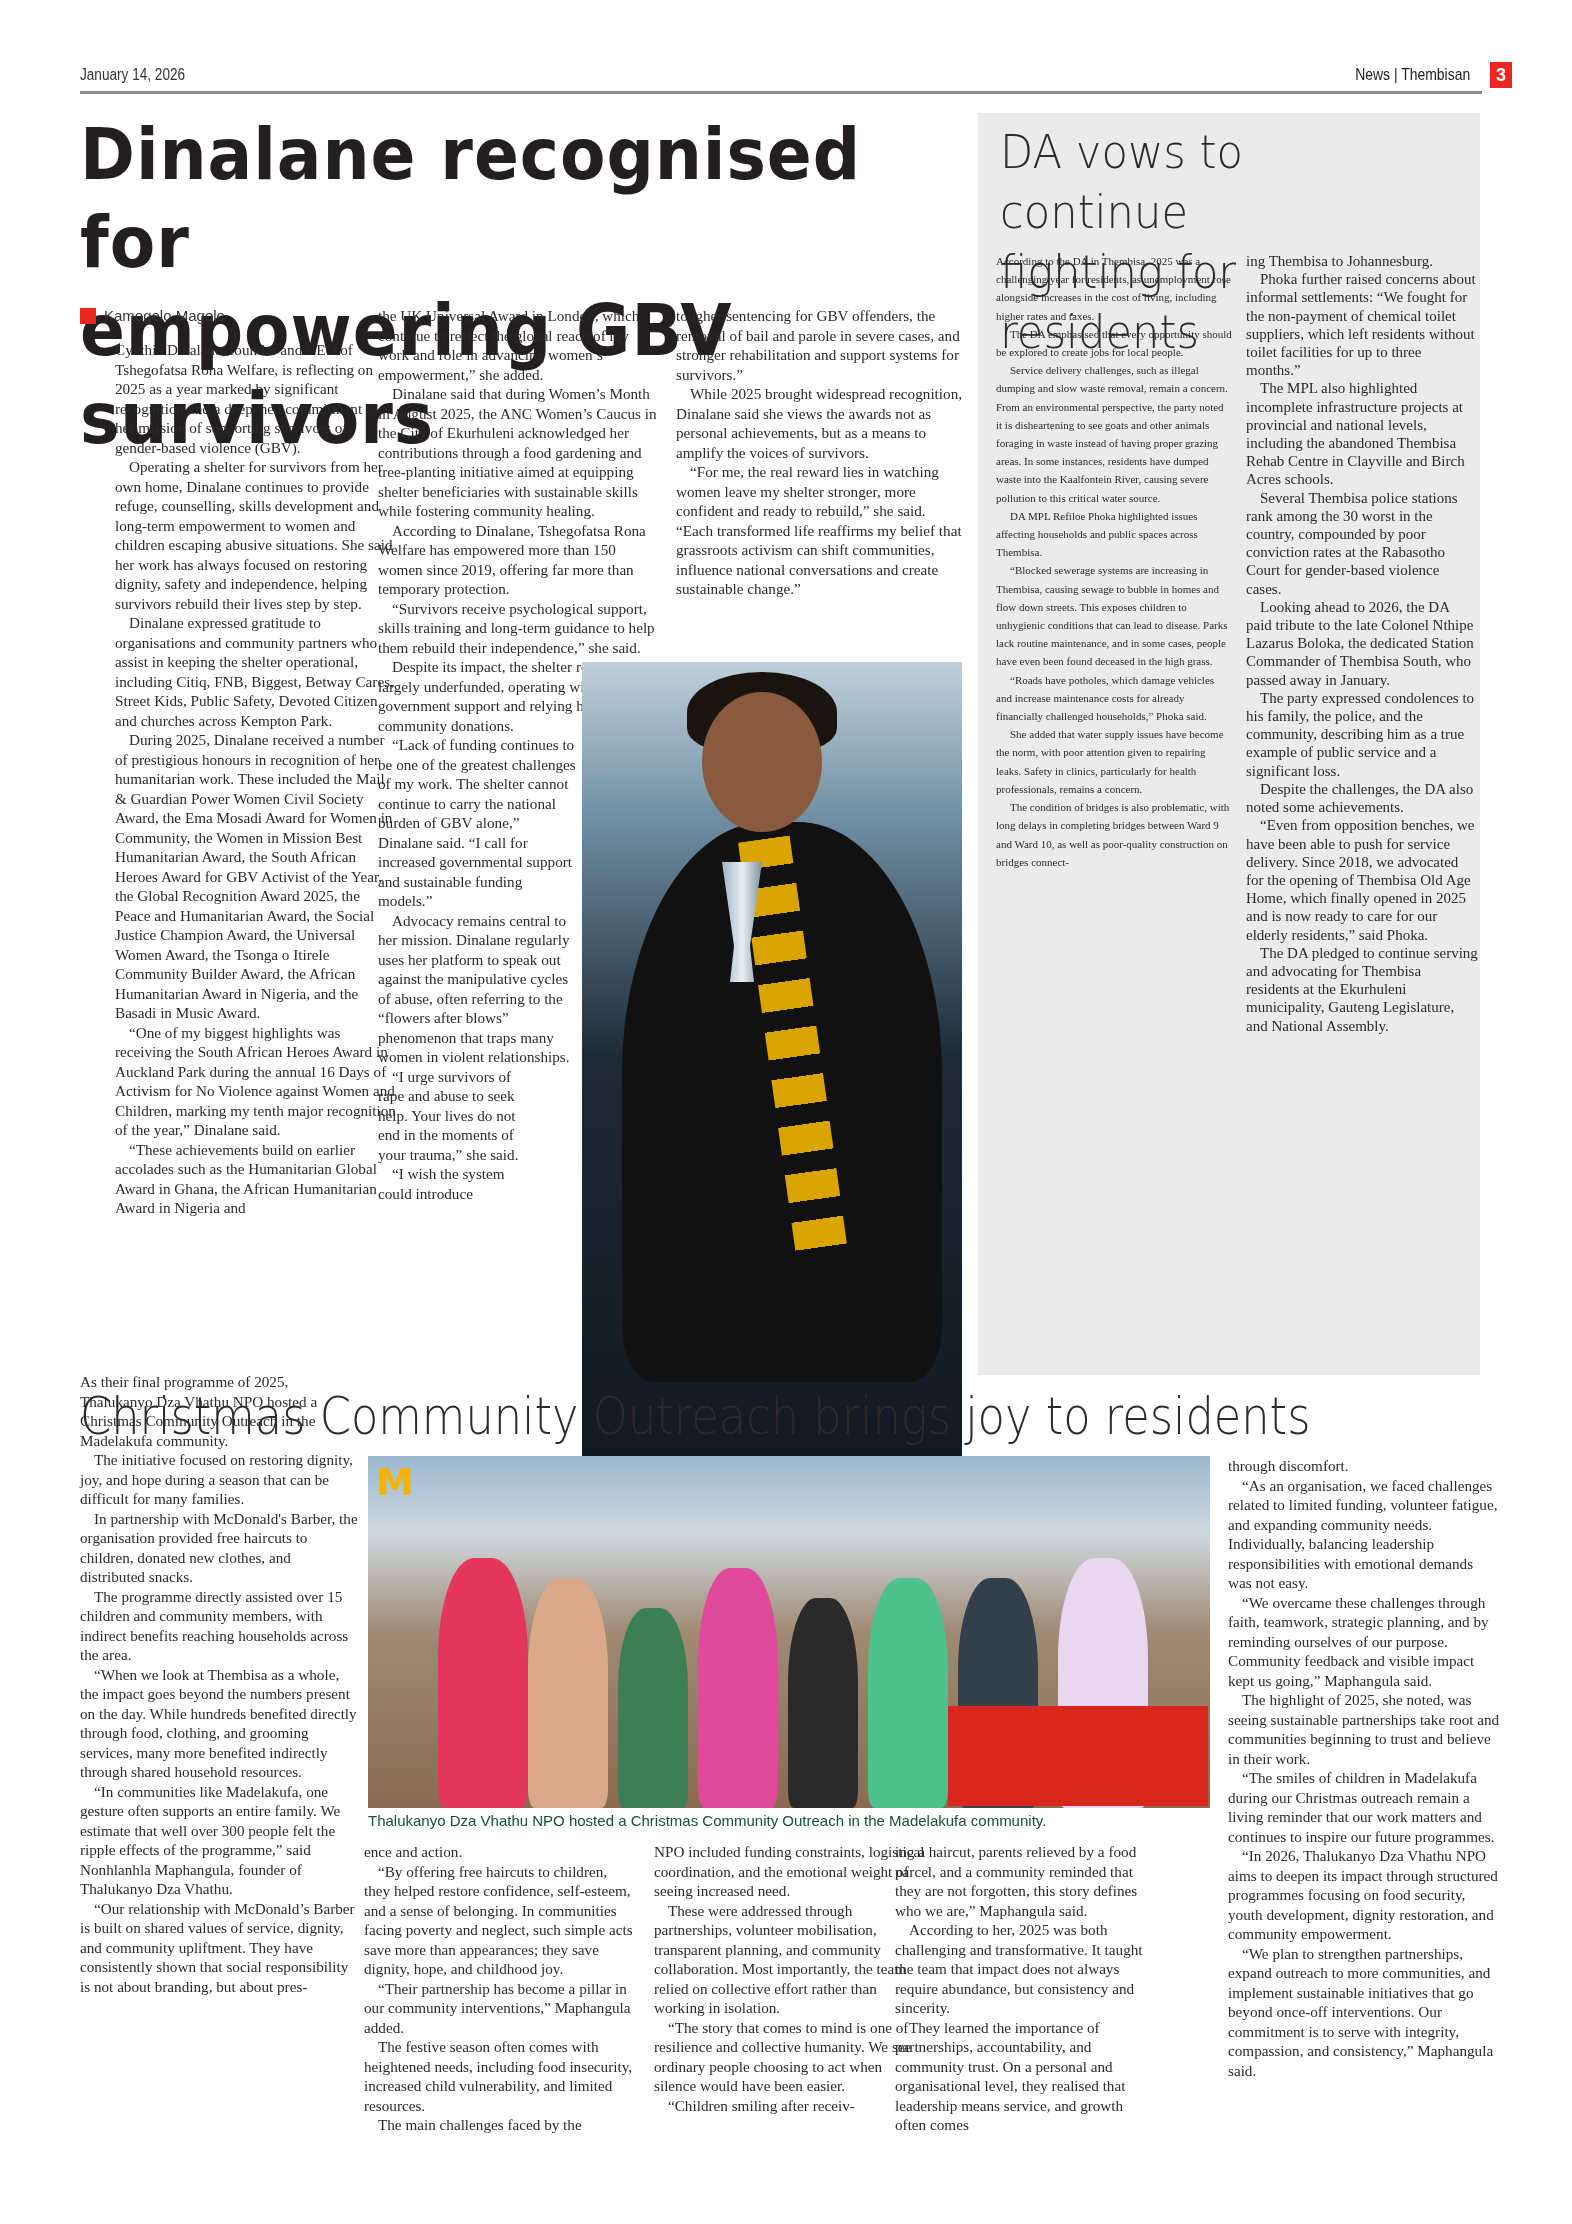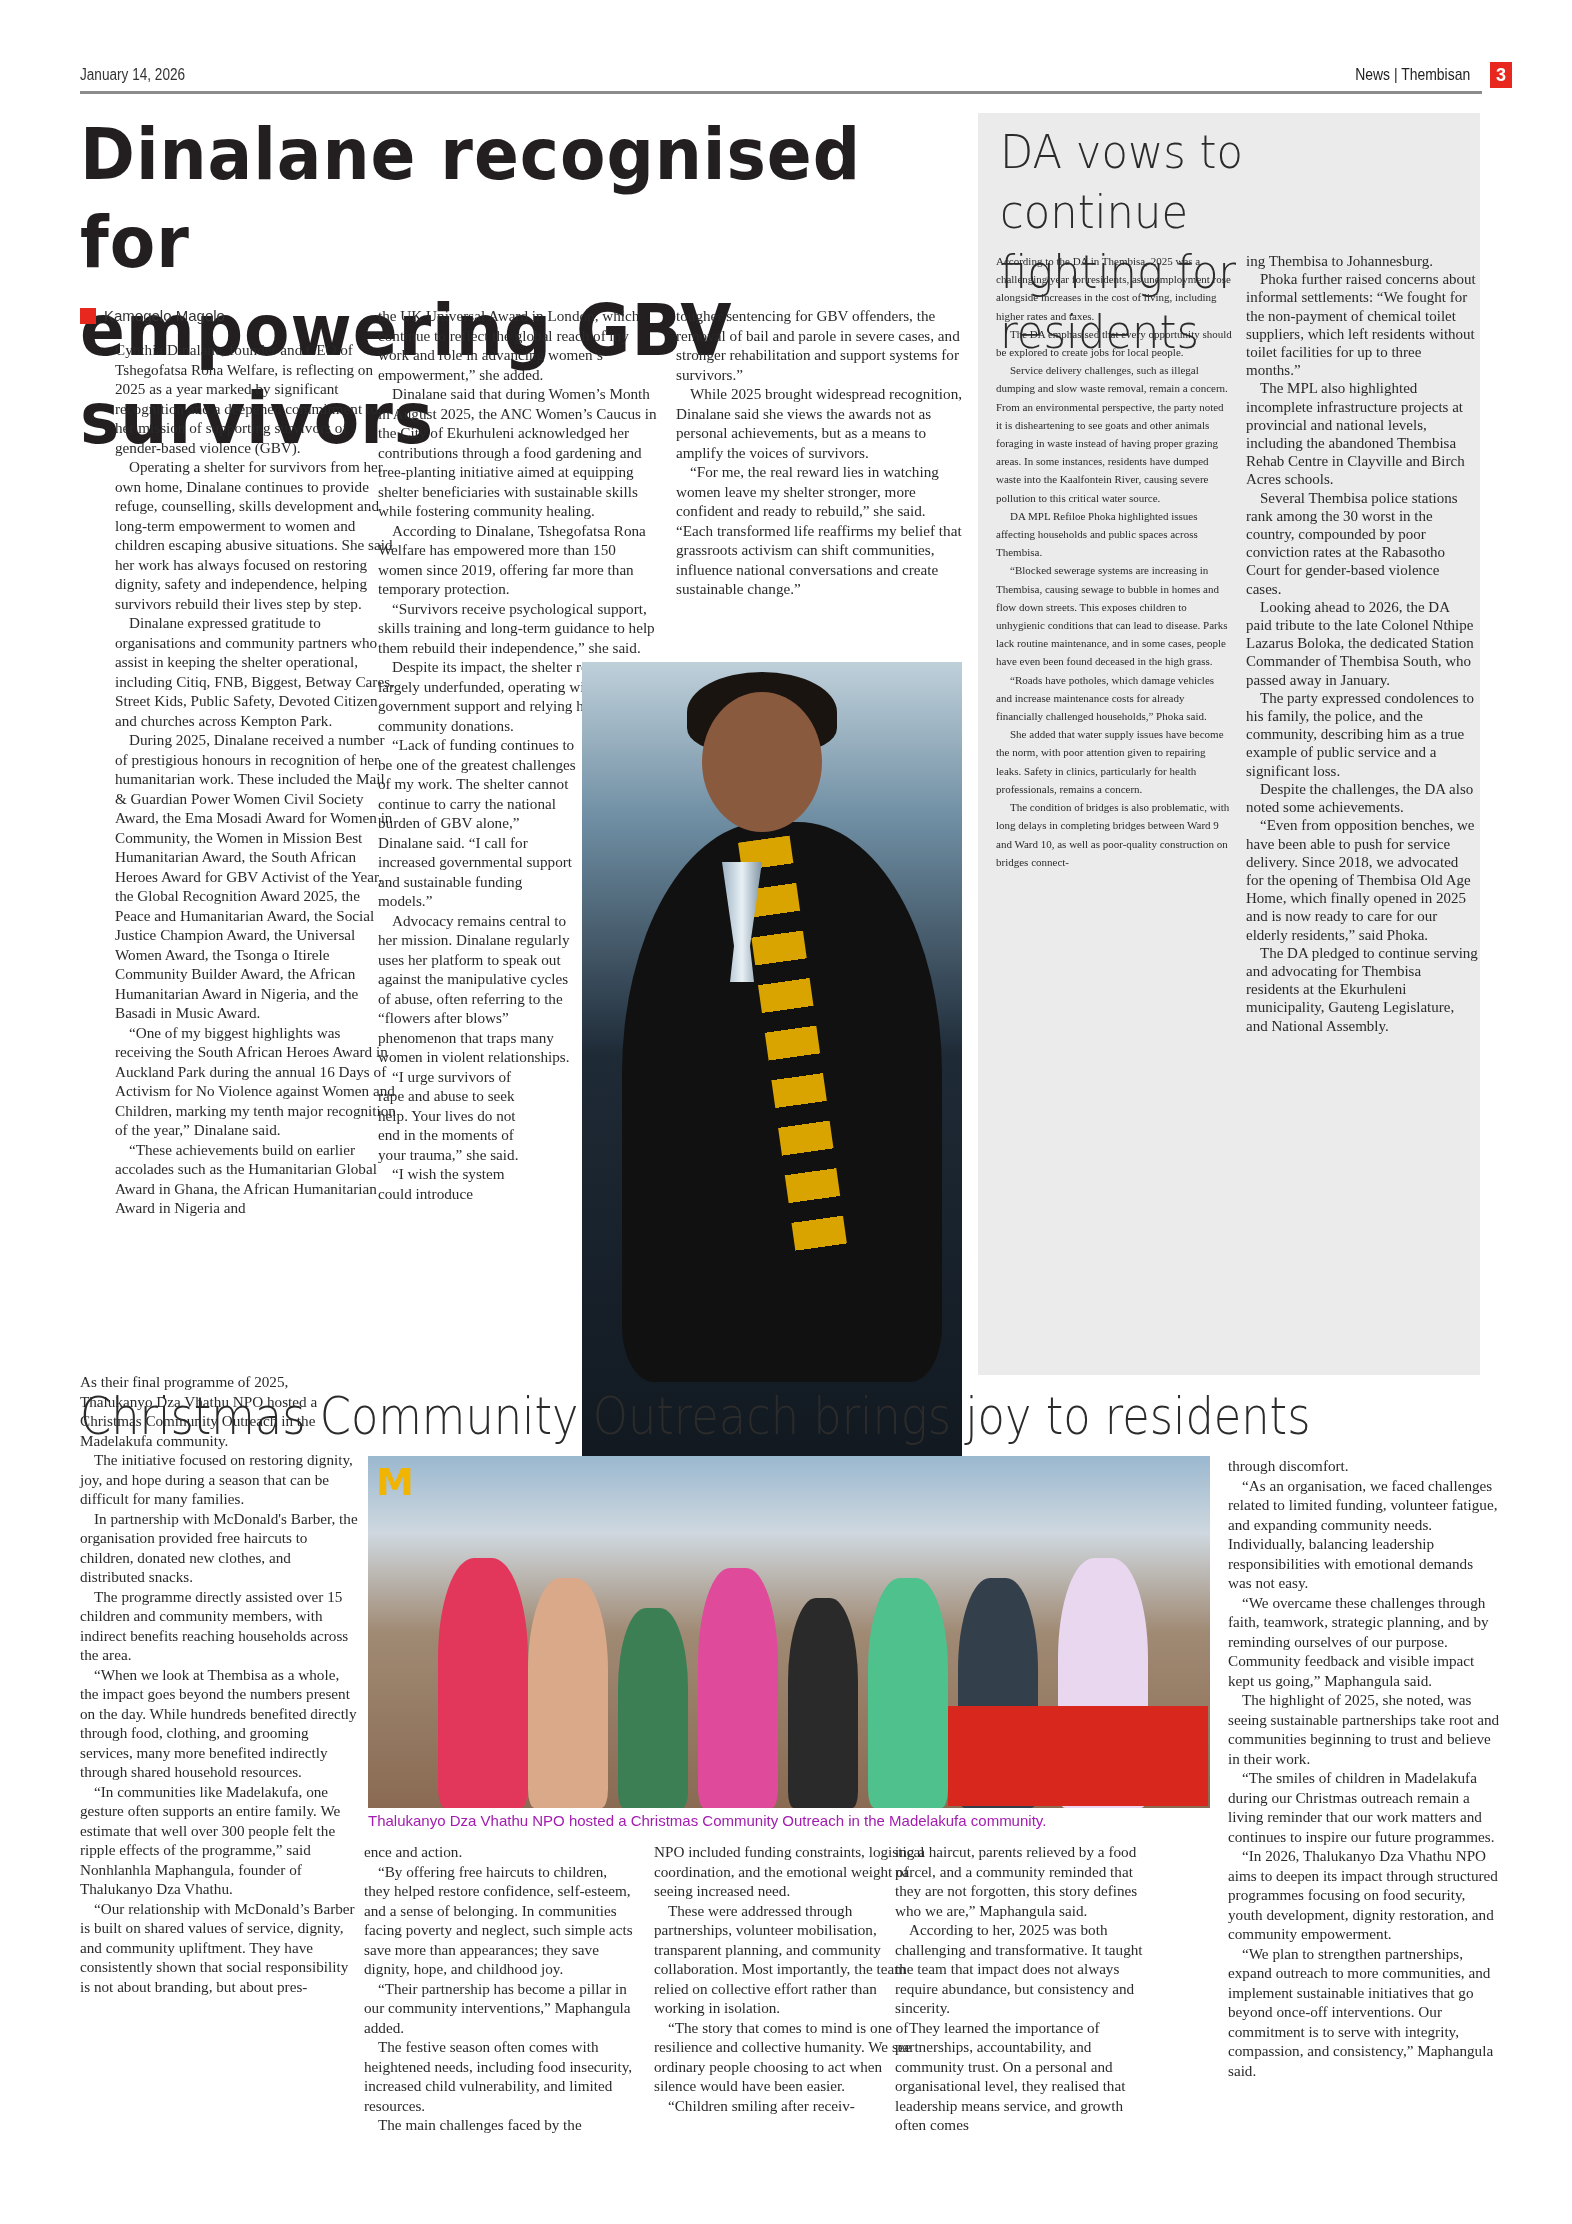--- a/index.html
+++ b/index.html
@@ -23,21 +23,21 @@
   .photo1 .hair{position:absolute;left:105px;top:10px;width:150px;height:80px;border-radius:50% 50% 30% 30%;background:#1a1410;}
   .photo1 .dress{position:absolute;left:40px;top:160px;width:320px;height:560px;border-radius:45% 45% 10% 10%;background:#111;}
   .photo1 .stole{position:absolute;left:185px;top:175px;width:52px;height:420px;background:repeating-linear-gradient(180deg,#d9a400 0 28px,#111 28px 48px);transform:rotate(-8deg);}
   .photo1 .trophy{position:absolute;left:140px;top:200px;width:40px;height:120px;background:linear-gradient(90deg,#9fb4c4,#e8f0f5,#7f94a3);clip-path:polygon(0 0,100% 0,70% 70%,80% 100%,20% 100%,30% 70%);}
   .cap1{right:12px;bottom:10px;width:370px;text-align:right;font-family:"Liberation Sans",sans-serif;font-size:15.5px;line-height:19px;color:#fff;}
   .h2{left:80px;top:1385px;width:1420px;font-family:"DejaVu Sans",sans-serif;font-weight:300;font-size:52px;line-height:62px;color:#2b2b2b;transform:scaleX(0.86);transform-origin:left top;white-space:nowrap;}
   .photo2{left:368px;top:1456px;width:842px;height:352px;background:linear-gradient(180deg,#9ab8cf 0%,#cfd8df 22%,#a08a74 50%,#8a6a52 100%);overflow:hidden;}
   .photo2 .logo{position:absolute;left:8px;top:6px;width:40px;height:40px;color:#f1b400;font:bold 38px "DejaVu Sans",sans-serif;line-height:40px;}
   .photo2 .person{position:absolute;bottom:0;border-radius:40% 40% 8% 8%;}
   .photo2 .table{position:absolute;left:580px;top:250px;width:260px;height:100px;background:#d8271d;}
-  .cap2{left:368px;top:1812px;font-family:"Liberation Sans",sans-serif;font-size:15px;color:#a21caf;}
+  .cap2{left:368px;top:1812px;font-family:"Liberation Sans",sans-serif;font-size:15px;color:#14532d;}
 </style>
 </head>
 <body>
 
 <div class="abs hdr-date">January 14, 2026</div>
 <div class="abs hdr-right">
   <span class="sect"><span>News</span> | <span>Thembisan</span></span>
   <span class="pagenum">3</span>
 </div>
 <div class="abs hdr-rule"></div>

